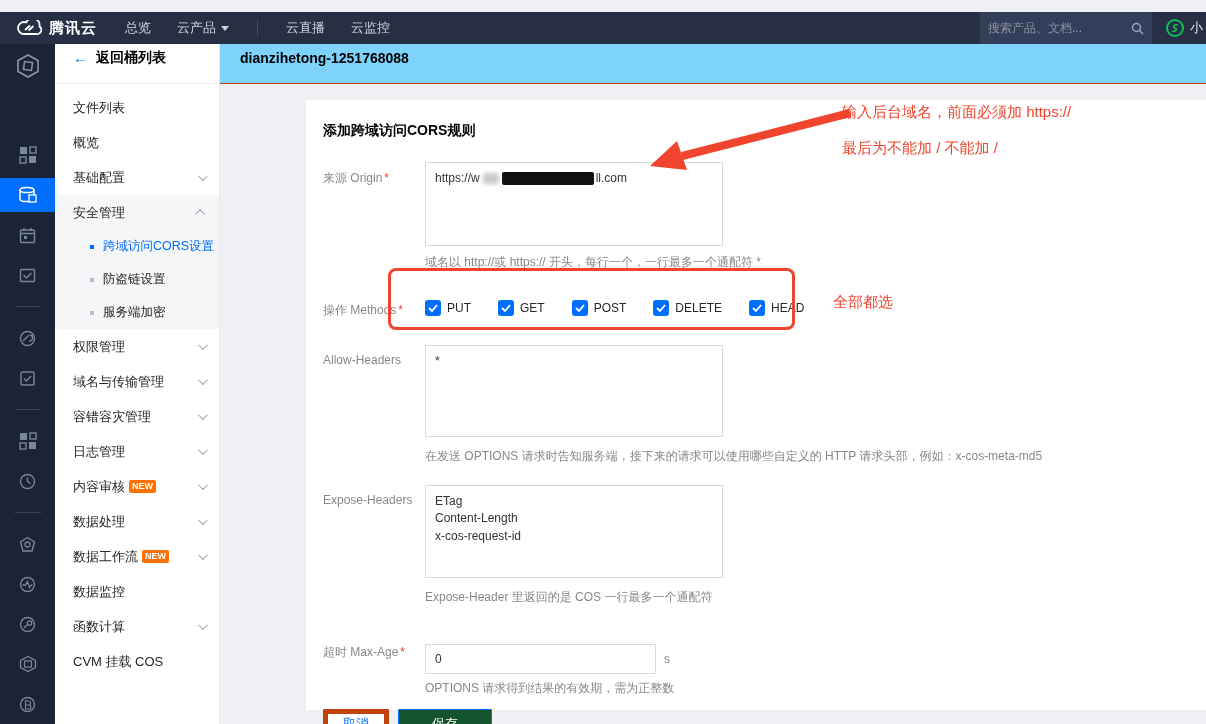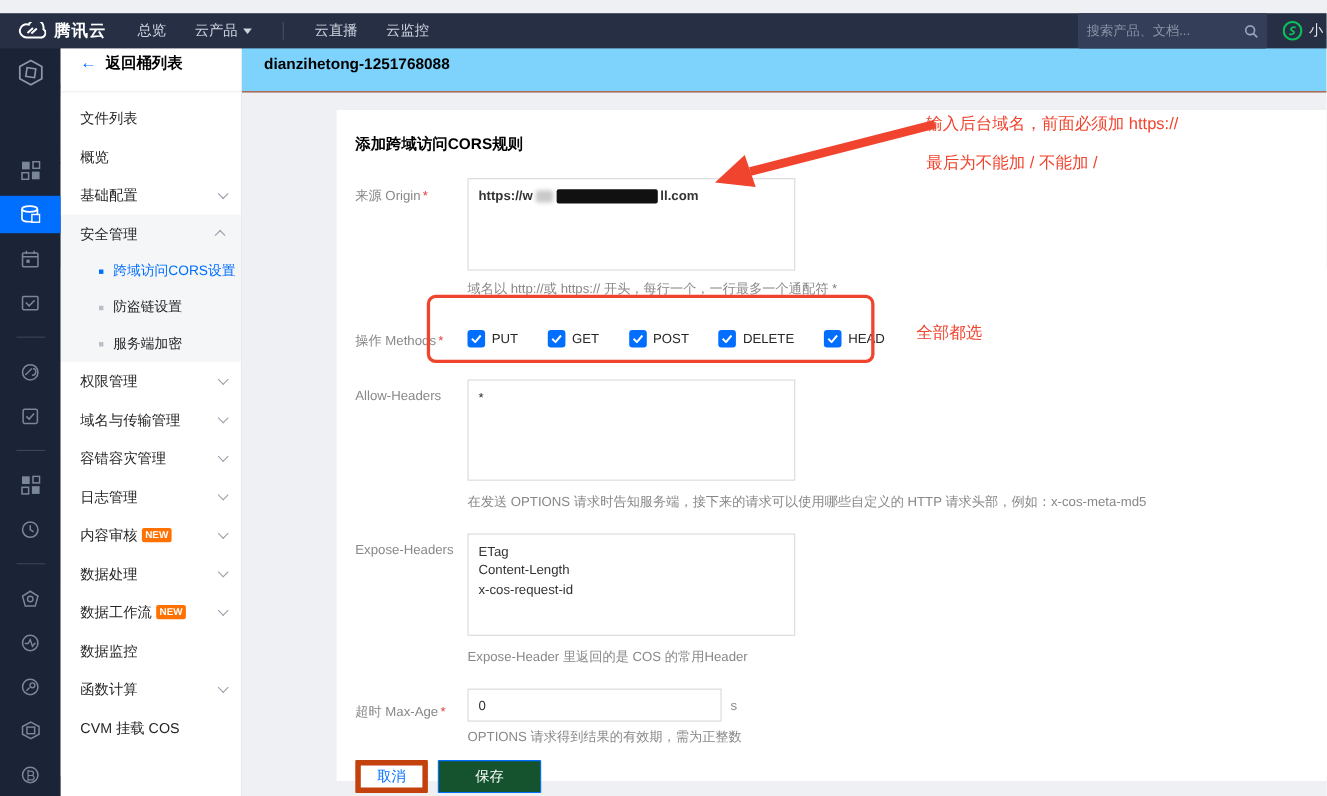--- a/index.html
+++ b/index.html
@@ -55,39 +55,39 @@
   .content-header { height:52px; background:#7dd3fc; border-bottom:1px solid #c2410c; display:flex; align-items:center; padding-left:20px; }
   .bucket-title { font-size:14px; font-weight:bold; color:#000; }
   .panel { position:relative; margin:16px 0 0 86px; width:900px; height:610px; background:#fff; padding:22px 24px 0 17px; }
   .panel-title { font-size:14px; font-weight:bold; color:#000; margin-bottom:22px; }
 
   .frow { display:flex; align-items:flex-start; position:relative; }
   .flabel { width:102px; flex:none; color:#888; font-size:12px; padding-top:8px; }
   .req { color:#e54545; margin-left:2px; }
   .fctrl { flex:none; }
   .ta { width:298px; border:1px solid #d9d9d9; background:#fff; font-family:"Liberation Sans","DejaVu Sans",sans-serif; font-size:12px; color:#333; padding:7px 9px; resize:none; outline:none; line-height:1.45; }
-  .ta-origin { height:84px; font-weight:bold; display:block; }
+  .ta-origin { height:84px; font-weight:normal; display:block; }
   .redact-blur { display:inline-block; width:16px; height:11px; background:#c9c9c9; border-radius:2px; filter:blur(2px); vertical-align:middle; margin:0 3px; }
   .redact-black { display:inline-block; width:92px; height:13px; background:#111; border-radius:2px; vertical-align:middle; margin-right:2px; }
   .help { color:#888; font-size:12px; margin:8px 0 0 102px; }
 
   .methods-row { margin-top:24px; height:26px; align-items:center; }
   .methods-row .flabel { padding-top:4px; }
   .methods { display:flex; align-items:center; gap:27px; }
   .method { display:flex; align-items:center; gap:6px; cursor:pointer; }
   .cb { width:16px; height:16px; background:#006eff; border-radius:3px; display:flex; align-items:center; justify-content:center; flex:none; }
   .method-label { font-size:12px; color:#262626; }
   .redbox { position:absolute; left:65px; top:-27px; width:407px; height:62px; border:3px solid #f0442e; border-radius:8px; pointer-events:none; }
   .select-all { position:absolute; left:510px; top:-2px; color:#f0442e; font-size:15px; white-space:nowrap; }
 
   .row-allow { margin-top:24px; }
   .ta-allow { height:92px; }
   .row-expose { margin-top:20px; }
   .ta-expose { height:93px; }
-  .row-maxage { margin-top:20px; align-items:flex-end; }
+  .row-maxage { margin-top:38px; align-items:flex-start; }
   .row-maxage .flabel { padding-top:0; }
   .maxage-wrap { display:flex; align-items:center; gap:8px; }
   .maxage-input { width:231px; height:30px; border:1px solid #d9d9d9; padding:0 9px; font-size:12px; color:#333; outline:none; font-family:"Liberation Sans","DejaVu Sans",sans-serif; }
   .unit { color:#888; }
   .help-tight { margin-top:6px; }
   .btn-row { margin:12px 0 0 0; display:flex; gap:9px; }
   .btn { height:30px; font-size:13px; display:flex; align-items:center; justify-content:center; cursor:pointer; border-radius:1px; }
   .btn-cancel { width:66px; background:#fff; border:5px solid #c2410c; color:#006eff; }
   .btn-save { width:94px; background:#14532d; border:1px solid #006eff; color:#fff;text-align:right; }
 
@@ -398,21 +398,21 @@
       <div class="fctrl"><textarea class="ta ta-allow" spellcheck="false" style="">*</textarea></div>
     </div>
     <div class="help">在发送 OPTIONS 请求时告知服务端，接下来的请求可以使用哪些自定义的 HTTP 请求头部，例如：x-cos-meta-md5</div>
 
     <div class="frow row-expose">
       <div class="flabel">Expose-Headers</div>
       <div class="fctrl"><textarea class="ta ta-expose" spellcheck="false" style="">ETag
 Content-Length
 x-cos-request-id</textarea></div>
     </div>
-    <div class="help">Expose-Header 里返回的是 COS 的常用Header</div>
+    <div class="help">Expose-Header 里返回的是 COS 一行最多一个通配符</div>
 
     <div class="frow row-maxage">
       <div class="flabel"><span>超时 Max-Age</span><span class="req">*</span></div>
       <div class="maxage-wrap">
         <input class="maxage-input" type="text" value="0" style="">
         <span class="unit">s</span>
       </div>
     </div>
     <div class="help help-tight">OPTIONS 请求得到结果的有效期，需为正整数</div>
 

